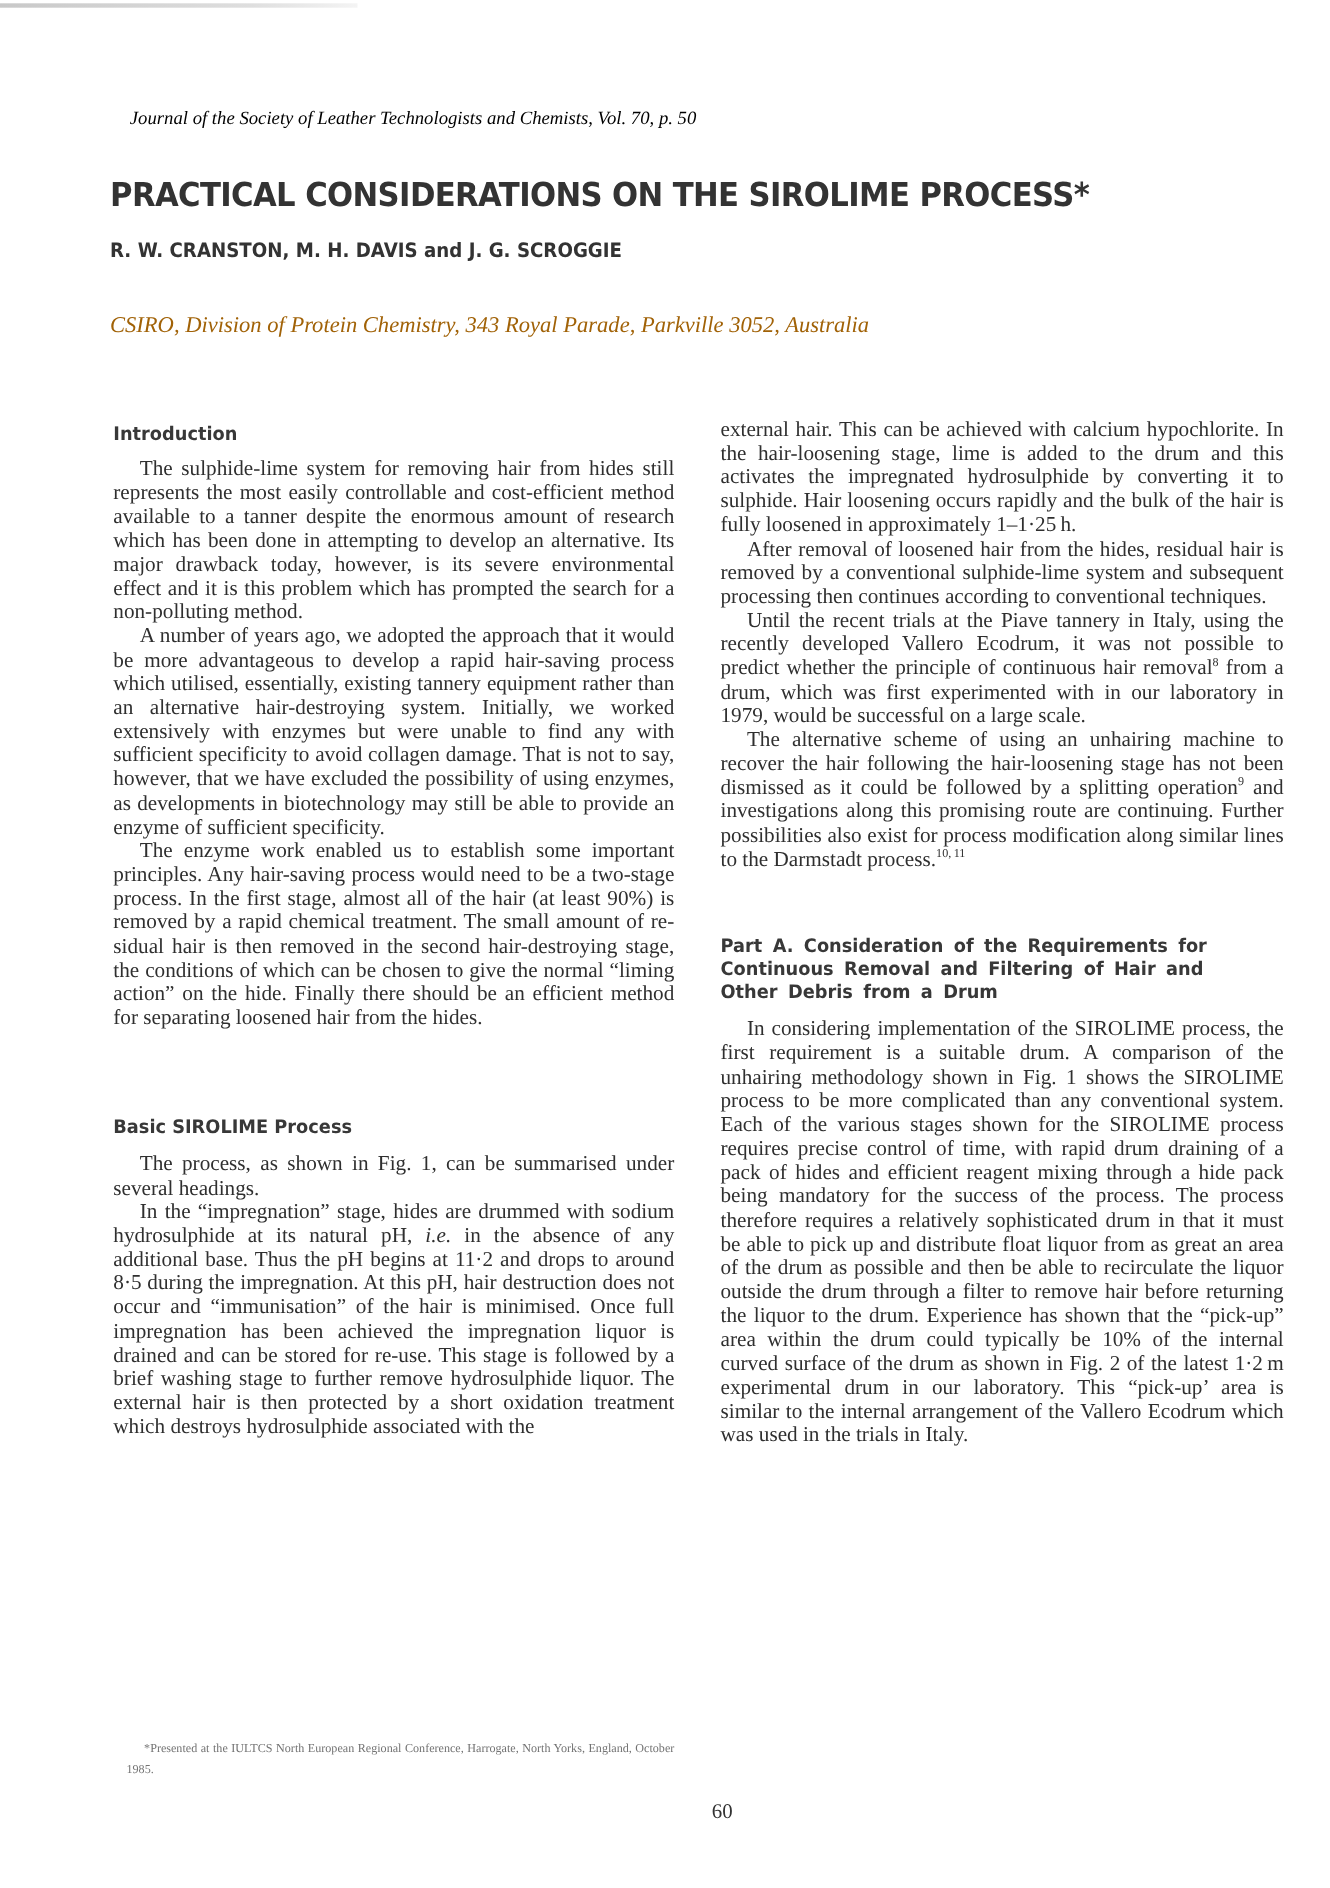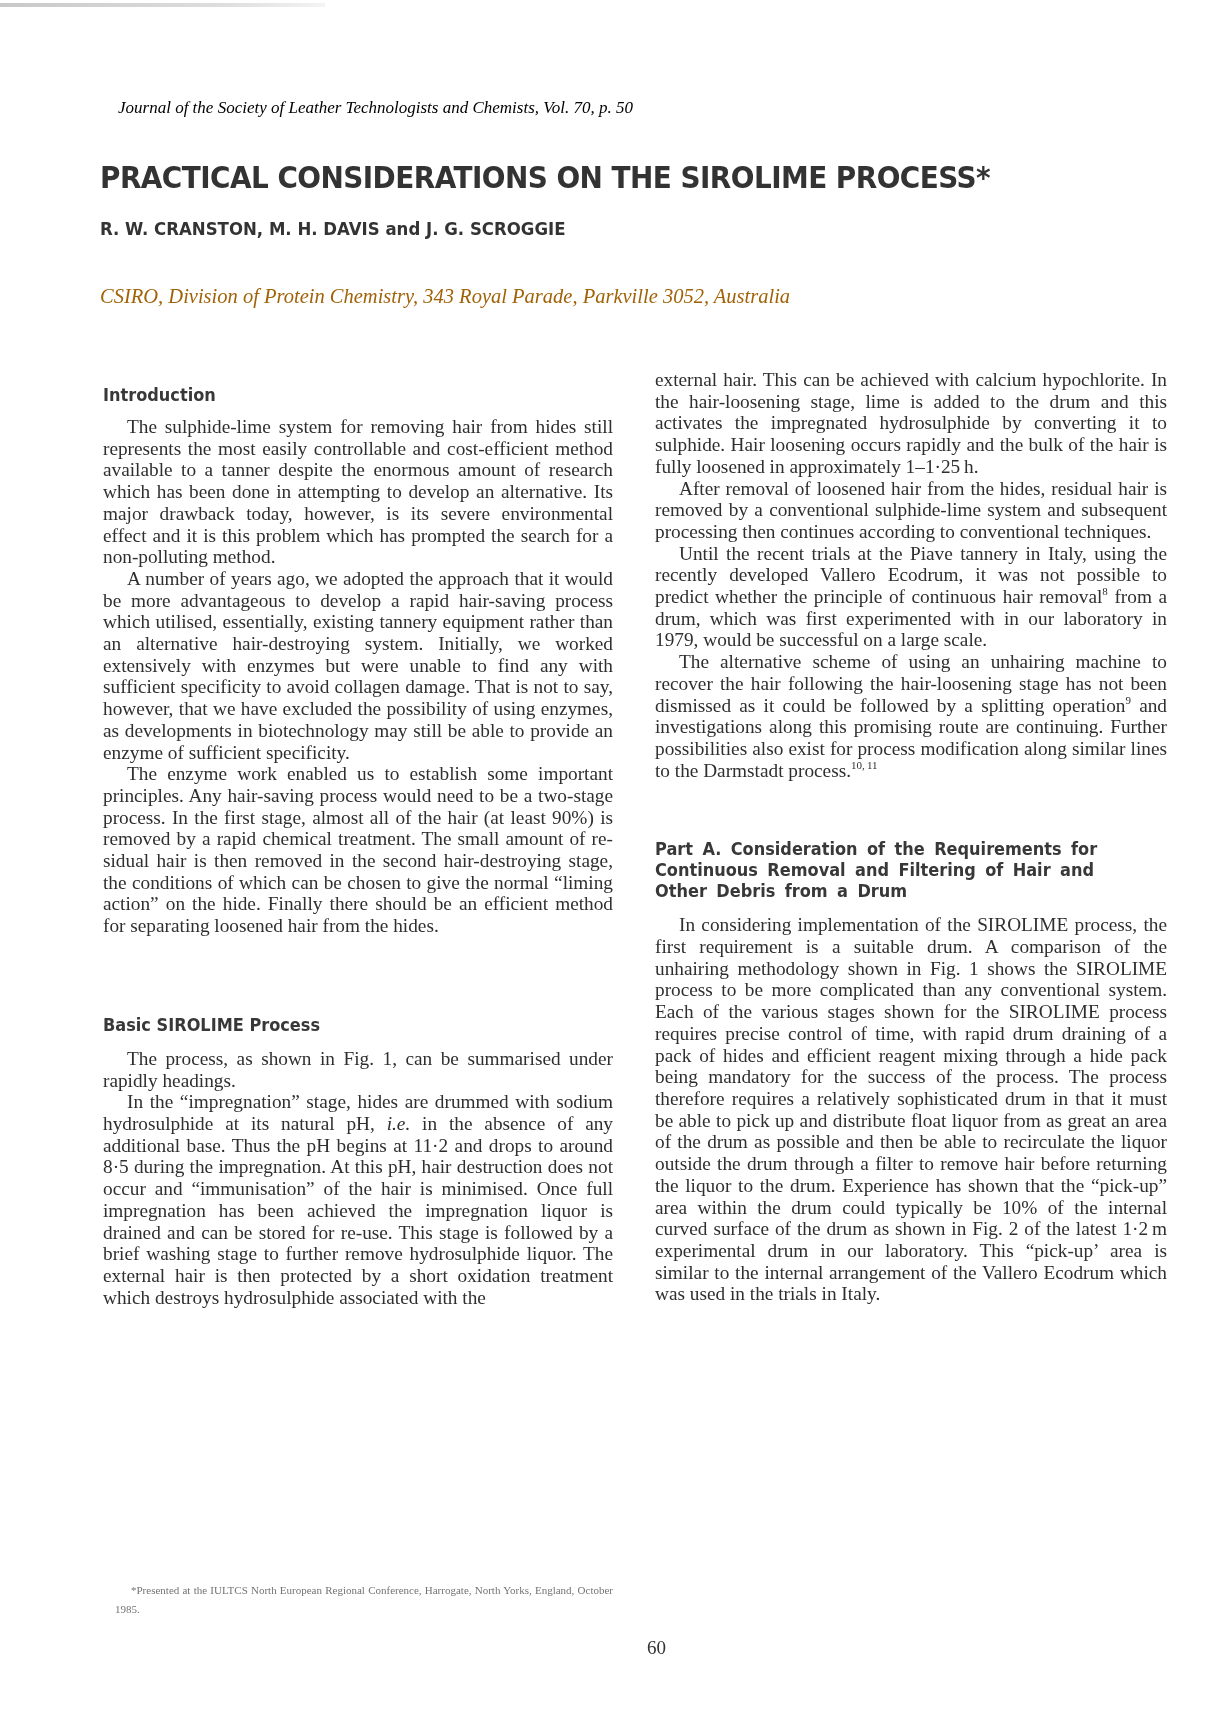--- a/index.html
+++ b/index.html
@@ -4,21 +4,21 @@
 <style>
   html, body { margin: 0; padding: 0; background: #ffffff; }
   body { width: 1209px; height: 1716px; position: relative; overflow: hidden; color: #2a2a2a; }
   .scan-line { position: absolute; left: 0; top: 3px; width: 325px; height: 4px; background: linear-gradient(to right, #c8c8c8, #dedede 70%, #f4f4f4); }
   .journal { position: absolute; left: 118px; top: 98px; font-family: "Liberation Serif", serif; font-style: italic; font-size: 17px; color: #000000; }
   .title { position: absolute; left: 100px; top: 160px; font-family: "DejaVu Sans", sans-serif; font-weight: bold; font-size: 30px; letter-spacing: -0.6px; color: #333; transform: scaleX(0.93); transform-origin: left; white-space: nowrap; }
   .authors { position: absolute; left: 100px; top: 218px; font-family: "DejaVu Sans", sans-serif; font-weight: bold; font-size: 18px; color: #333; transform: scaleX(0.92); transform-origin: left; white-space: nowrap; }
   .affil { position: absolute; left: 100px; top: 244px; font-family: "Liberation Serif", serif; font-style: italic; font-size: 20.5px; color: #a16207; white-space: nowrap; margin-top: 41px; }
   .col { position: absolute; width: 510px; font-family: "Liberation Serif", serif; font-size: 19.3px; line-height: 21.7px; color: #2f2f2f; text-align: justify; }
   .col-left { left: 103px; top: 385px; }
-  .col-right { left: 655px; top: 369px; width: 512px; }
+  .col-right { left: 655px; top: 380px; width: 512px; }
   .col p { margin: 0; text-indent: 24px; }
   .col p.noindent { text-indent: 0; }
   .heading { font-family: "DejaVu Sans", sans-serif; font-weight: bold; font-size: 17px; line-height: 21px; color: #383838; text-align: left; transform: scaleX(0.95); transform-origin: left; }
   .h-intro { margin: 0 0 10px 0; }
   .h-basic { margin: 78px 0 12px 0; }
   .h-parta { margin: 58px 0 12px 0; word-spacing: 4px; }
   sup { font-size: 11px; line-height: 0; vertical-align: 8px; }
   .footnote { position: absolute; left: 115px; top: 1581px; width: 498px; font-family: "Liberation Serif", serif; font-size: 11px; line-height: 19px; color: #737373; text-align: justify; }
   .footnote p { margin: 0; text-indent: 16px; }
   .pagenum { position: absolute; left: 647px; top: 1637px; font-family: "Liberation Serif", serif; font-size: 19px; color: #333; }
@@ -33,21 +33,21 @@
 <div class="authors">R. W. CRANSTON, M. H. DAVIS and J. G. SCROGGIE</div>
 <div class="affil">CSIRO, Division of Protein Chemistry, 343 Royal Parade, Parkville 3052, Australia</div>
 
 <div class="col col-left">
   <div class="heading h-intro">Introduction</div>
   <p>The sulphide-lime system for removing hair from hides still represents the most easily controllable and cost-efficient method available to a tanner despite the enormous amount of research which has been done in attempting to develop an alternative. Its major draw­back today, however, is its severe environmental effect and it is this problem which has prompted the search for a non-polluting method.</p>
   <p>A number of years ago, we adopted the approach that it would be more advantageous to develop a rapid hair-saving process which utilised, essentially, existing tannery equipment rather than an alternative hair-destroying system. Initially, we worked extensively with enzymes but were unable to find any with sufficient specificity to avoid collagen damage. That is not to say, however, that we have excluded the possibility of using enzymes, as developments in biotechnology may still be able to provide an enzyme of sufficient specificity.</p>
   <p>The enzyme work enabled us to establish some important principles. Any hair-saving process would need to be a two-stage process. In the first stage, almost all of the hair (at least 90%) is removed by a rapid chemical treatment. The small amount of re­sidual hair is then removed in the second hair-destroying stage, the conditions of which can be chosen to give the normal “liming action” on the hide. Finally there should be an efficient method for separ­ating loosened hair from the hides.</p>
 
   <div class="heading h-basic">Basic SIROLIME Process</div>
-  <p>The process, as shown in Fig. 1, can be summarised under rapidly headings.</p>
+  <p>The process, as shown in Fig. 1, can be summarised under several headings.</p>
   <p><span>In the “impregnation” stage, hides are drummed with sodium hydrosulphide at its natural pH, </span><i>i.e.</i><span> in the absence of any additional base. Thus the pH begins at 11·2 and drops to around 8·5 during the impregnation. At this pH, hair destruction does not occur and “immunisation” of the hair is minimised. Once full impregnation has been achieved the impreg­nation liquor is drained and can be stored for re-use. This stage is followed by a brief washing stage to further remove hydrosulphide liquor. The external hair is then protected by a short oxidation treatment which destroys hydrosulphide associated with the</span></p>
 </div>
 
 <div class="col col-right">
   <p class="noindent">external hair. This can be achieved with calcium hypochlorite. In the hair-loosening stage, lime is added to the drum and this activates the impregnated hydrosulphide by converting it to sulphide. Hair loosening occurs rapidly and the bulk of the hair is fully loosened in approximately 1–1·25 h.</p>
   <p>After removal of loosened hair from the hides, residual hair is removed by a conventional sulphide-lime system and subsequent processing then continues according to conventional techniques.</p>
   <p><span>Until the recent trials at the Piave tannery in Italy, using the recently developed Vallero Ecodrum, it was not possible to predict whether the principle of continuous hair removal</span><sup>8</sup><span> from a drum, which was first experimented with in our laboratory in 1979, would be successful on a large scale.</span></p>
   <p><span>The alternative scheme of using an unhairing machine to recover the hair following the hair-loosening stage has not been dismissed as it could be followed by a splitting operation</span><sup>9</sup><span> and investigations along this promising route are continuing. Further possibilities also exist for process modification along similar lines to the Darmstadt process.</span><sup>10, 11</sup></p>
 
   <div class="heading h-parta">Part A. Consideration of the Requirements for Continuous Removal and Filtering of Hair and Other Debris from a Drum</div>

